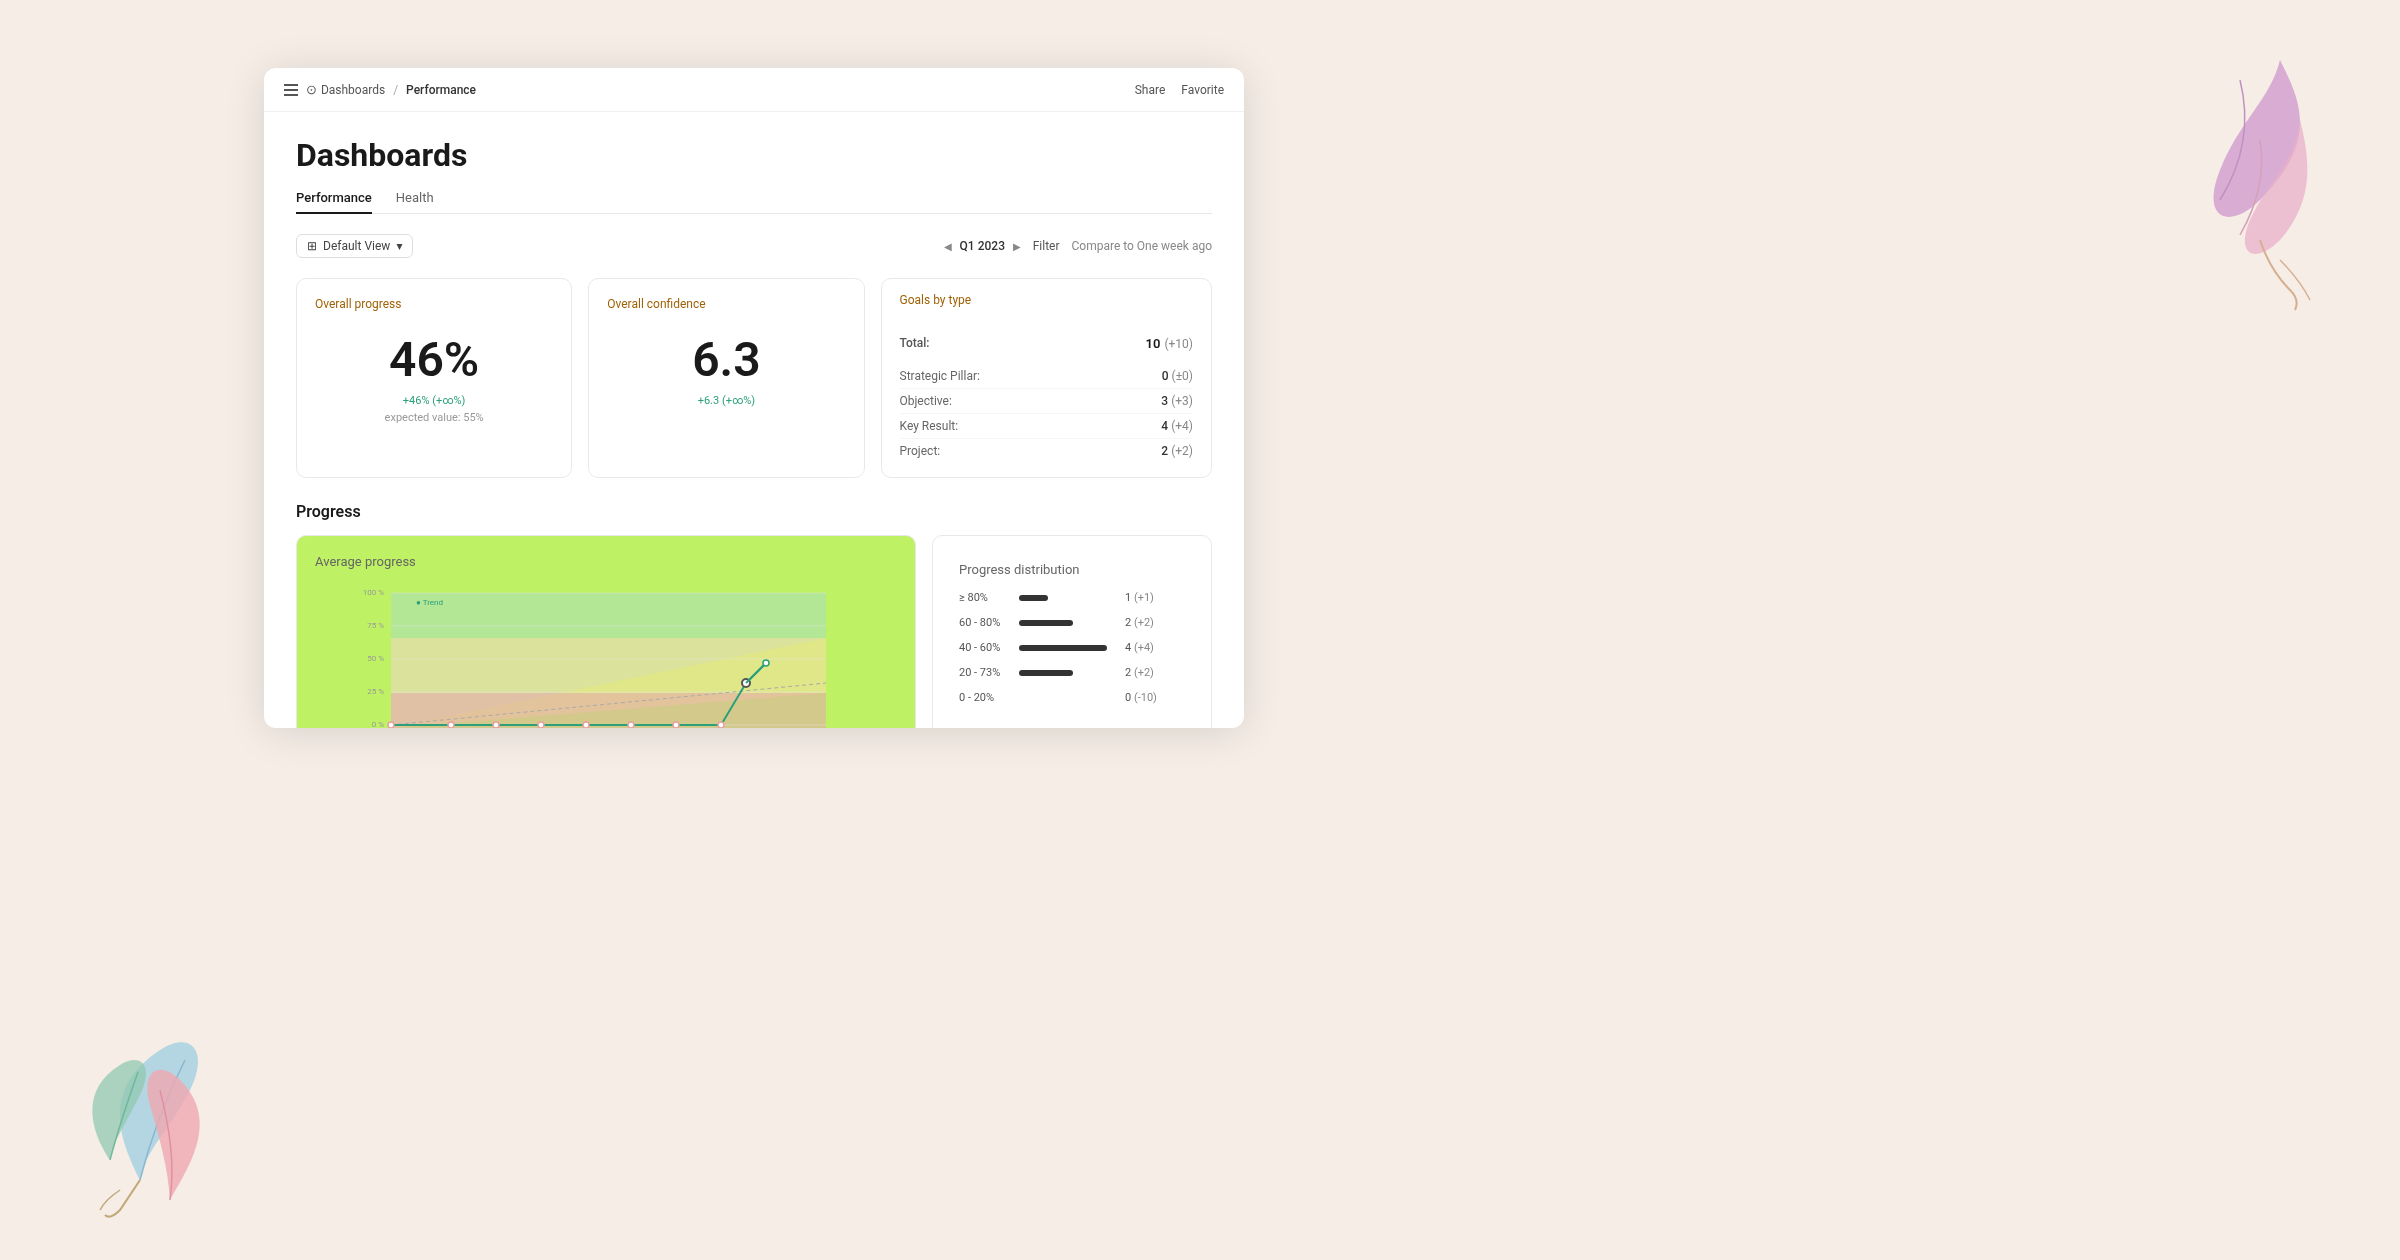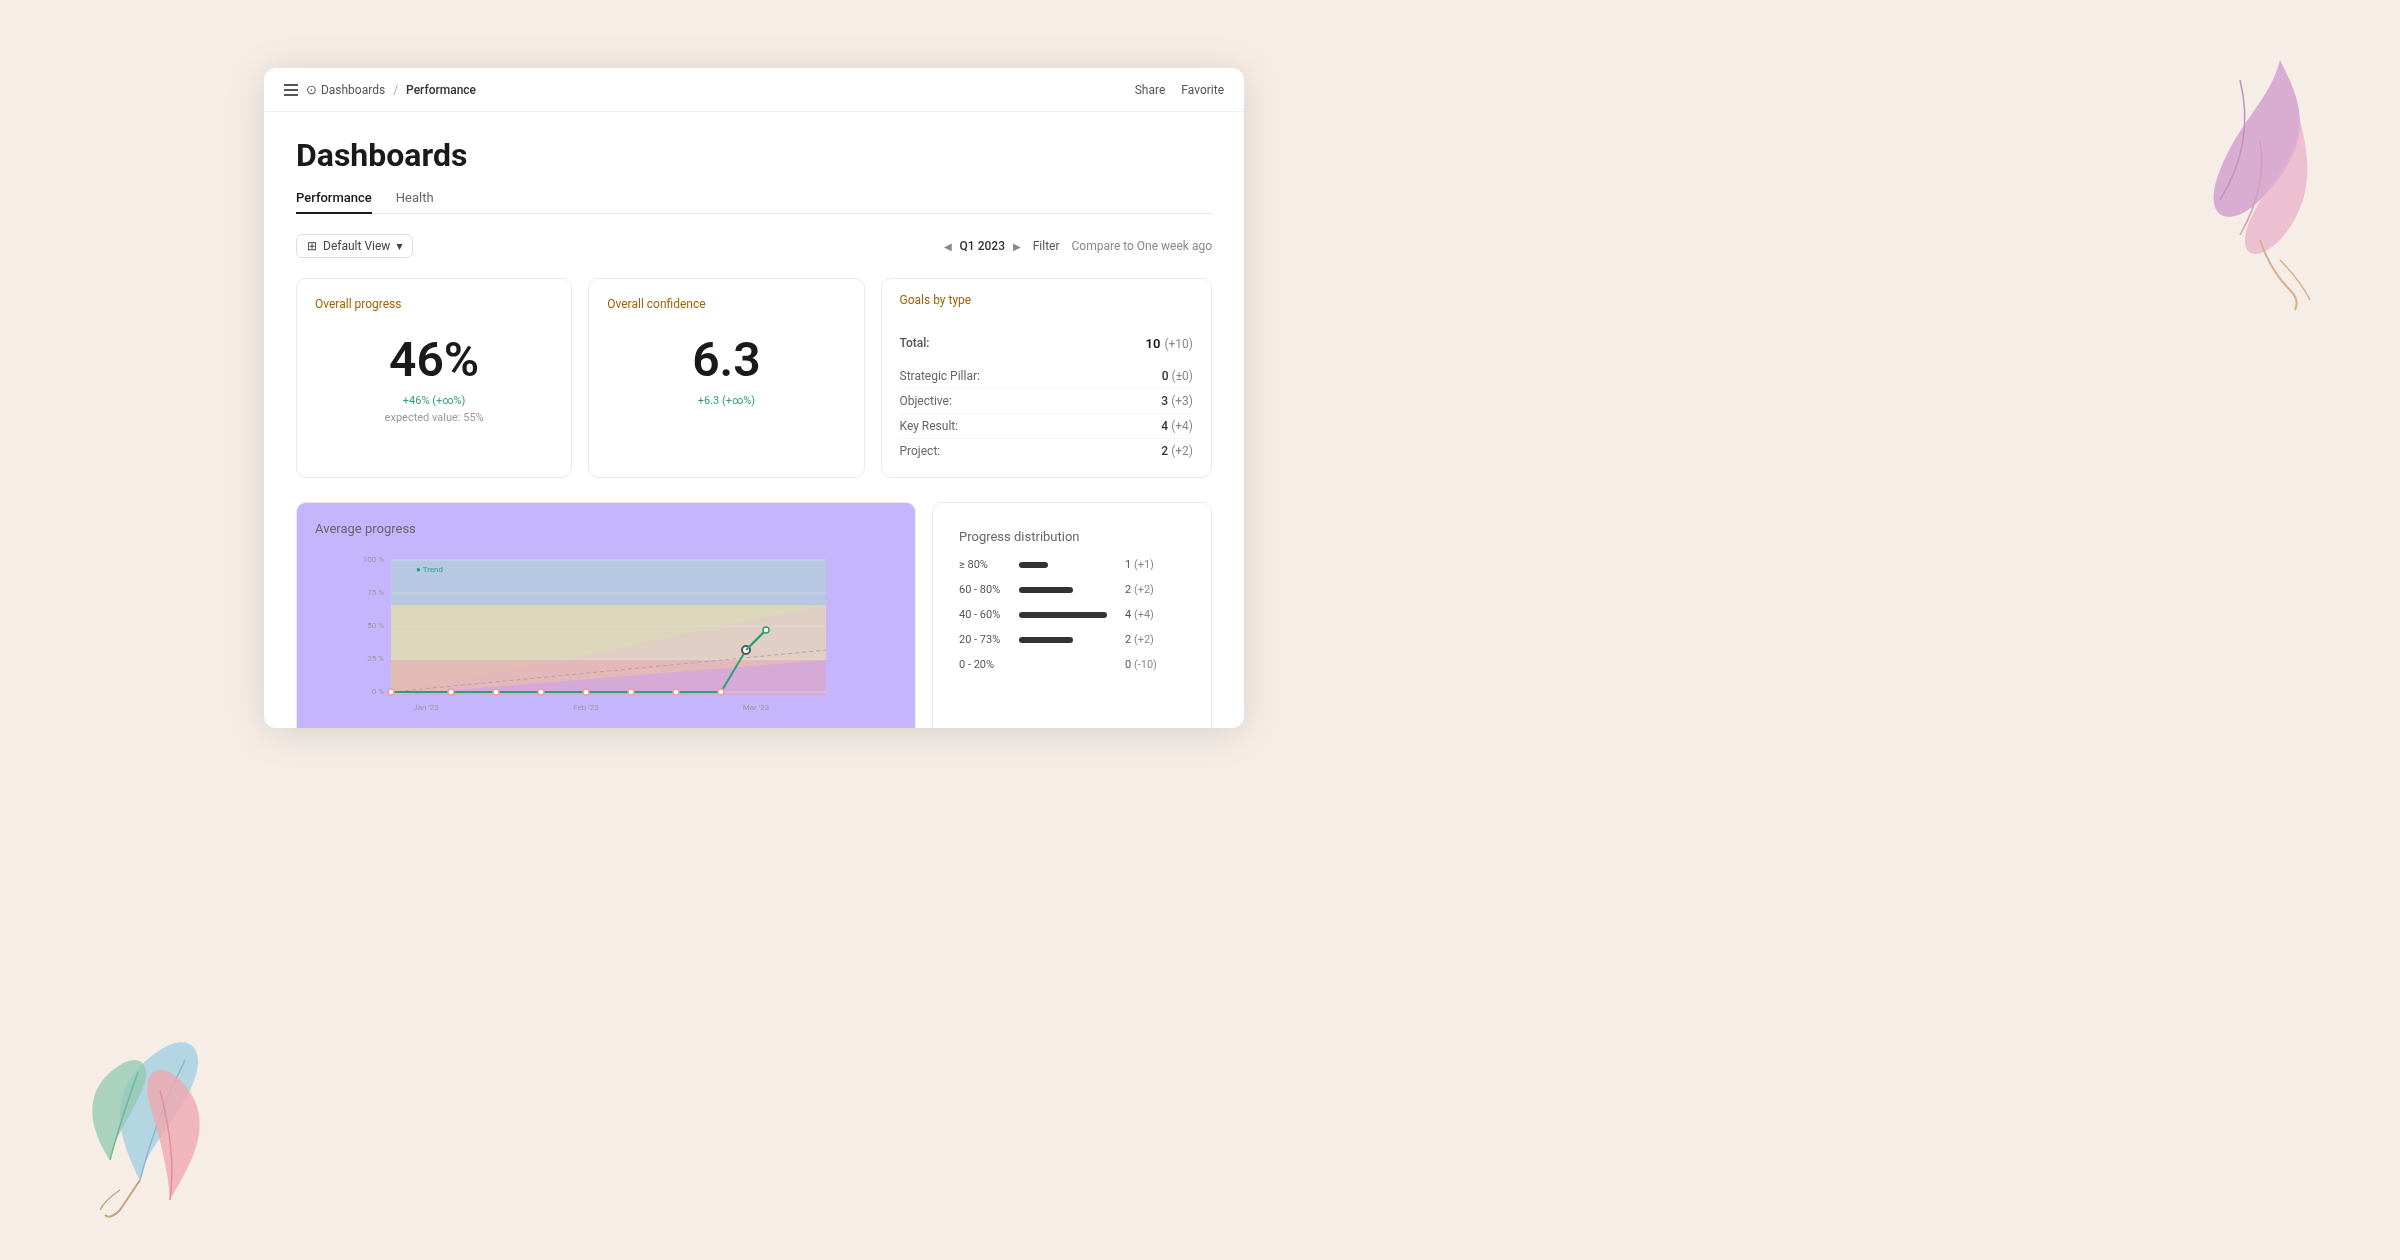--- a/index.html
+++ b/index.html
@@ -327,21 +327,21 @@
     .progress-section-grid {
       display: grid;
       grid-template-columns: 1fr 280px;
       gap: 16px;
     }
 
     .chart-card {
       border: 1px solid #e8e8e8;
       border-radius: 10px;
       padding: 18px;
-      background: #c4b5fd;
+      background: #bef264;
     }
 
     .chart-title {
       font-size: 13px;
       color: #666;
       margin-bottom: 14px;
     }
 
     
     .chart-container {
@@ -522,20 +522,21 @@
           <span><span class="goals-value">4</span> <span class="goals-change">(+4)</span></span>
         </div>
         <div class="goals-row">
           <span class="goals-label">Project:</span>
           <span><span class="goals-value">2</span> <span class="goals-change">(+2)</span></span>
         </div>
       </div>
 
     </div>
 
+    <div class="section-title">Progress</div>
 
     <div class="progress-section-grid">
 
       <div class="chart-card">
         <div class="chart-title">Average progress</div>
         <div class="chart-container">
           <svg class="chart-svg" viewBox="0 0 500 170" xmlns="http://www.w3.org/2000/svg">
 
             <text x="28" y="12" font-size="8" fill="#999" text-anchor="end">100 %</text>
             <text x="28" y="45" font-size="8" fill="#999" text-anchor="end">75 %</text>

